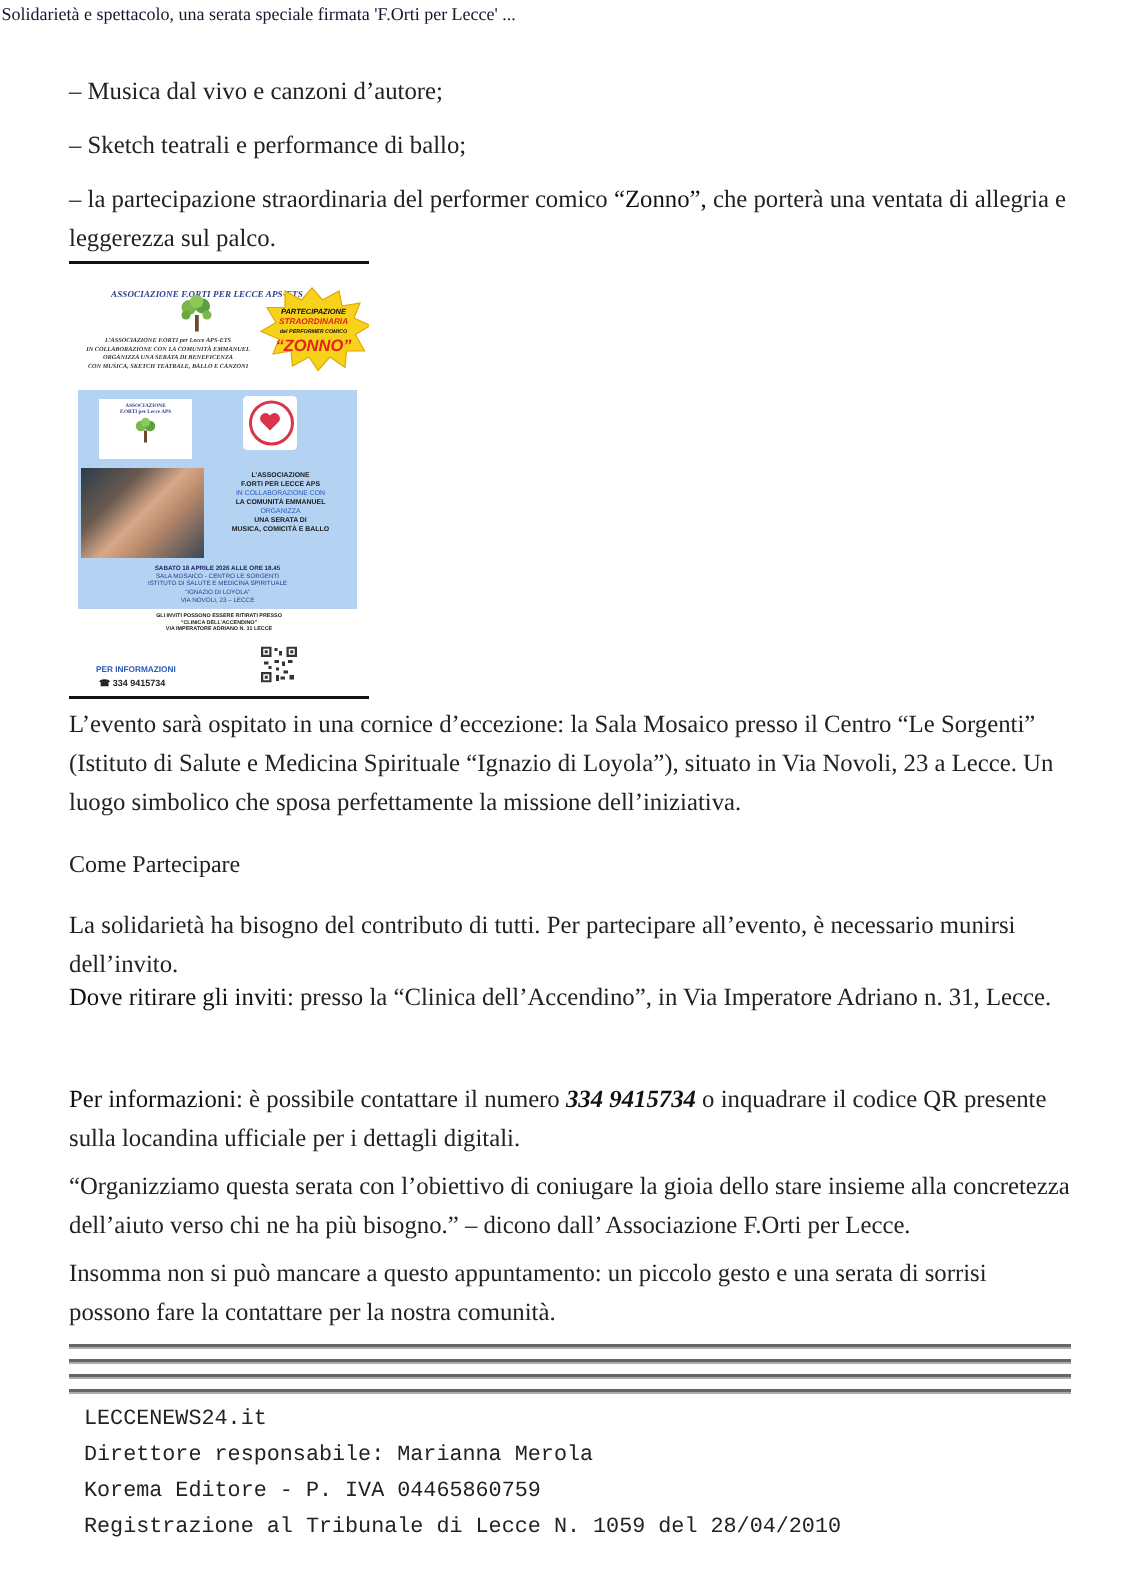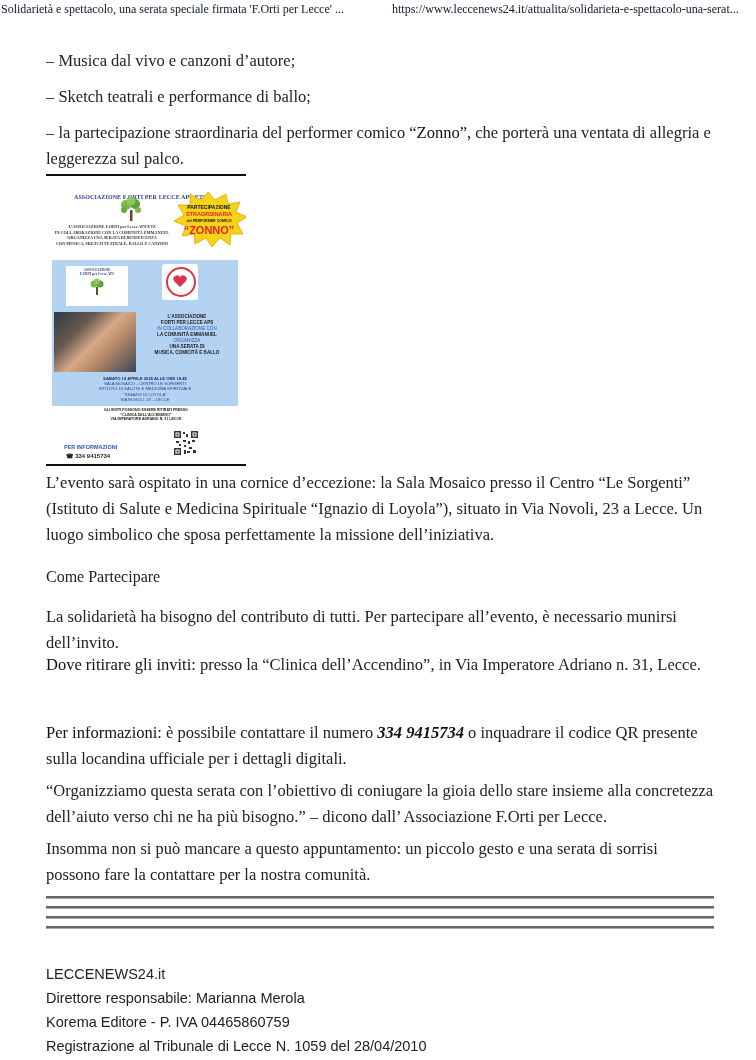--- a/index.html
+++ b/index.html
@@ -6,21 +6,21 @@
     body { width: 756px; height: 1060px; position: relative; overflow: hidden; color: #222; }
     .print-header { position: absolute; top: 0; left: 0; width: 756px; height: 18px; font-family: "Liberation Serif", serif; font-size: 12px; color: #0f172a; white-space: nowrap; overflow: hidden; }
     .print-header .ph-title { position: absolute; left: 1px; top: 2px; }
     .print-header .ph-url { position: absolute; left: 392px; top: 2px; }
     .article { position: absolute; left: 46px; top: 0; width: 668px; font-family: "Liberation Serif", serif; font-size: 16.5px; line-height: 26px; color: #222; }
     .article p { margin: 0; position: absolute; left: 0; width: 668px; }
     .article b { font-weight: normal; color: #111; }
     .article .phone { font-weight: bold; font-style: italic; color: #111; }
     .h2 { position: absolute; left: 0; font-size: 16px; color: #222; font-family: "Liberation Serif", serif; }
     .poster { position: absolute; left: 0; top: 174px; width: 200px; height: 288px; border-top: 2px solid #111; border-bottom: 2px solid #111; background: #fff; overflow: hidden; font-family: "Liberation Sans", sans-serif; }
-    .poster .ptop { position: absolute; left: 0; top: 0; width: 200px; height: 105px; }
+    .poster .ptop { position: absolute; left: 0; top: 0; width: 200px; height: 105px; font-style: italic; }
     .poster .pt-title { position: absolute; left: 28px; top: 8px; font-size: 6px; font-weight: bold; color: #2d3d8f; font-family: "Liberation Serif", serif; letter-spacing: 0.1px; }
     .poster .tree { position: absolute; left: 72px; top: 20px; width: 26px; height: 26px; }
     .poster .pt-lines { position: absolute; left: 2px; top: 48px; width: 128px; text-align: center; font-size: 4.2px; line-height: 5.6px; font-family: "Liberation Serif", serif; font-weight: bold; color: #333; }
     .poster .burst { position: absolute; left: 122px; top: 14px; width: 80px; height: 58px; }
     .poster .blue { position: absolute; left: 6px; top: 84px; width: 186px; height: 146px; background: #b4d2f1; }
     .poster .logo1 { position: absolute; left: 14px; top: 6px; width: 62px; height: 40px; background: #fff; }
     .poster .logo1-t { position: absolute; left: 0; top: 2px; width: 62px; text-align: center; font-size: 3.5px; line-height: 4px; color: #2d3d8f; font-family: "Liberation Serif", serif; font-weight: bold; }
     .poster .logo2 { position: absolute; left: 110px; top: 4px; width: 36px; height: 36px; background: #fff; border-radius: 3px; }
     .poster .logo2 .ring { position: absolute; left: 4px; top: 3px; width: 26px; height: 26px; border: 2px solid #d9344a; border-radius: 50%; }
     .poster .hands { position: absolute; left: 2px; top: 52px; width: 82px; height: 60px; background: linear-gradient(135deg, #2c3b4a 0%, #6a5a50 30%, #d8a888 50%, #b98a6a 65%, #3a4756 100%); }
@@ -29,29 +29,28 @@
     .poster .date-t { position: absolute; left: 0; top: 116px; width: 186px; text-align: center; font-size: 4.2px; line-height: 5.2px; color: #2d3d8f; }
     .poster .date-t .b { font-weight: bold; color: #1f2a66; }
     .poster .inv-t { position: absolute; left: 0; top: 232px; width: 200px; text-align: center; font-size: 3.6px; line-height: 4.6px; color: #222; font-weight: bold; }
     .poster .info-l { position: absolute; left: 18px; top: 258px; font-size: 5.5px; font-weight: bold; color: #2a5bb8; }
     .poster .info-p { position: absolute; left: 20px; top: 267px; font-size: 6px; font-weight: bold; color: #222; }
     .poster .qr { position: absolute; left: 128px; top: 255px; width: 24px; height: 24px; background:
       repeating-linear-gradient(90deg, #111 0 2px, #fff 2px 3px, #111 3px 4px, #fff 4px 6px),
       #fff; opacity: 0.85; }
     .rules { position: absolute; left: 46px; top: 896px; width: 668px; }
     .rules div { height: 2px; background: #666; margin-bottom: 7px; border-bottom: 1px solid #aaa; }
-    .footer { position: absolute; left: 46px; top: 934px; font-family: Liberation Sans, sans-serif; font-size: 14.5px; line-height: 24px; color: #222; margin-top: 28px; }
+    .footer { position: absolute; left: 56px; top: 934px; font-family: Liberation Mono, monospace; font-size: 14.5px; line-height: 24px; color: #222; }
     .footer div { white-space: nowrap; }
   </style>
 </head>
 <body>
 
 <div class="print-header">
   <span class="ph-title">Solidarietà e spettacolo, una serata speciale firmata 'F.Orti per Lecce' ...</span>
-  <span class="ph-url">https://www.leccenews24.it/attualita/solidarieta-e-spettacolo-una-serat...</span>
 </div>
 
 <div class="article">
   <p style="top:48px;">– Musica dal vivo e canzoni d’autore;</p>
   <p style="top:84px;">– Sketch teatrali e performance di ballo;</p>
   <p style="top:120px;"><span>– la partecipazione straordinaria del performer comico </span><b>“Zonno”,</b><span> che porterà una ventata di allegria e leggerezza sul palco.</span></p>
 
   <div class="poster">
     <div class="ptop">
       <div class="pt-title">ASSOCIAZIONE F.ORTI PER LECCE APS-ETS</div>

